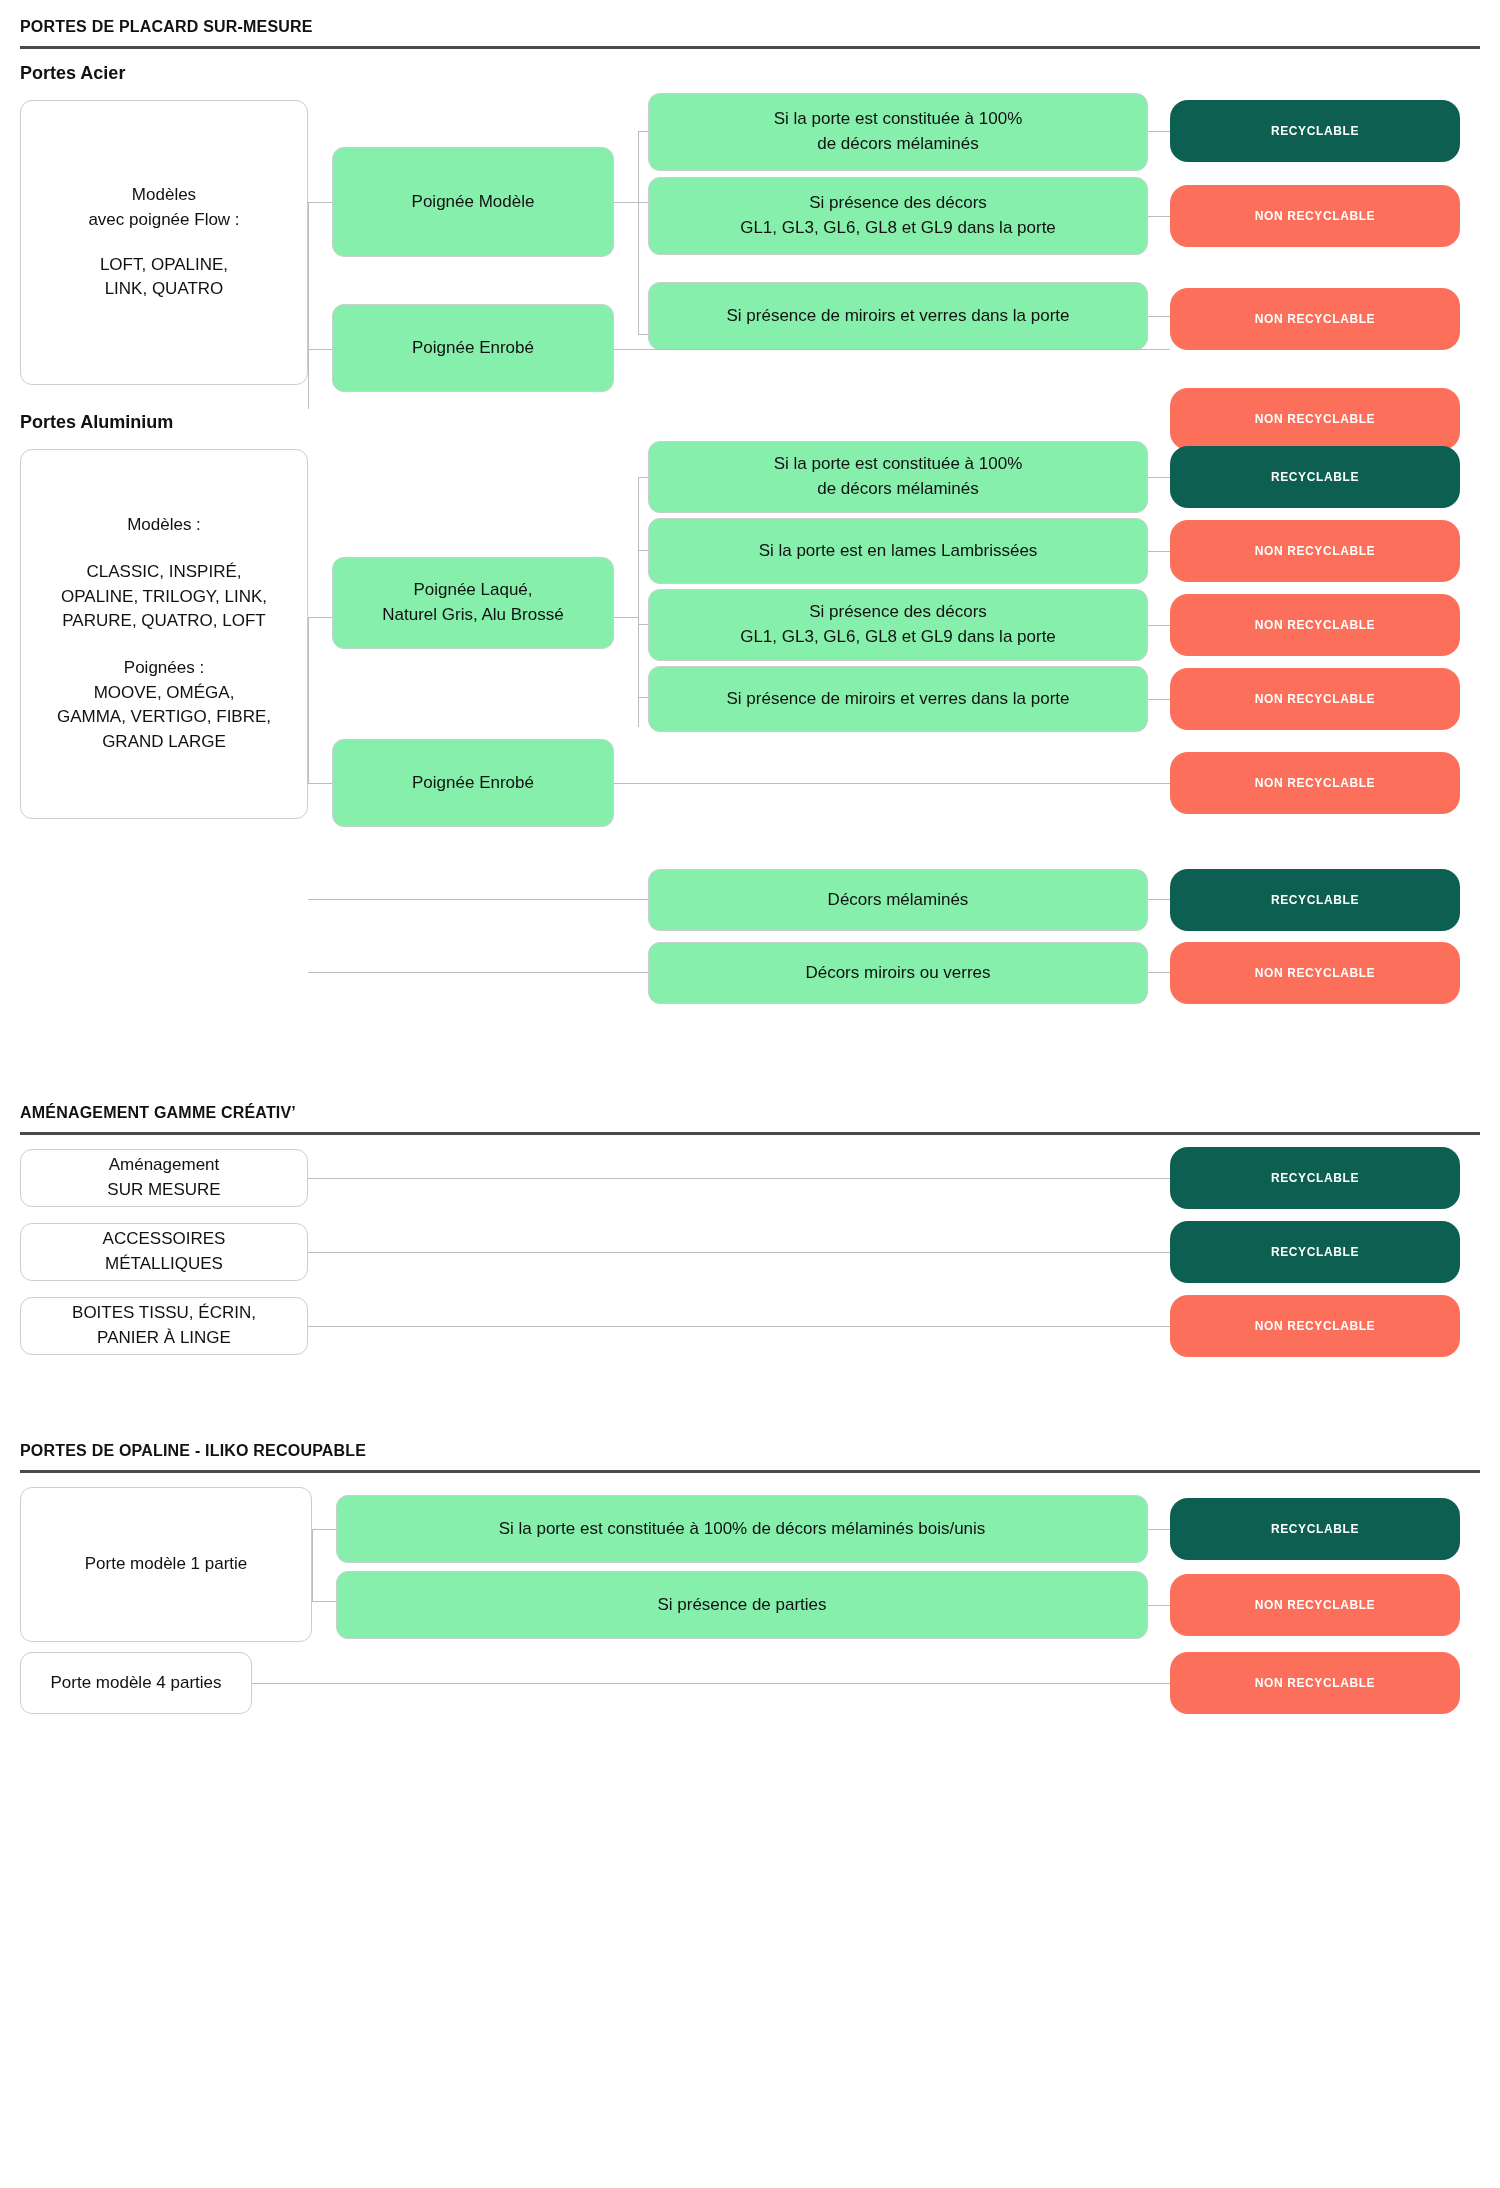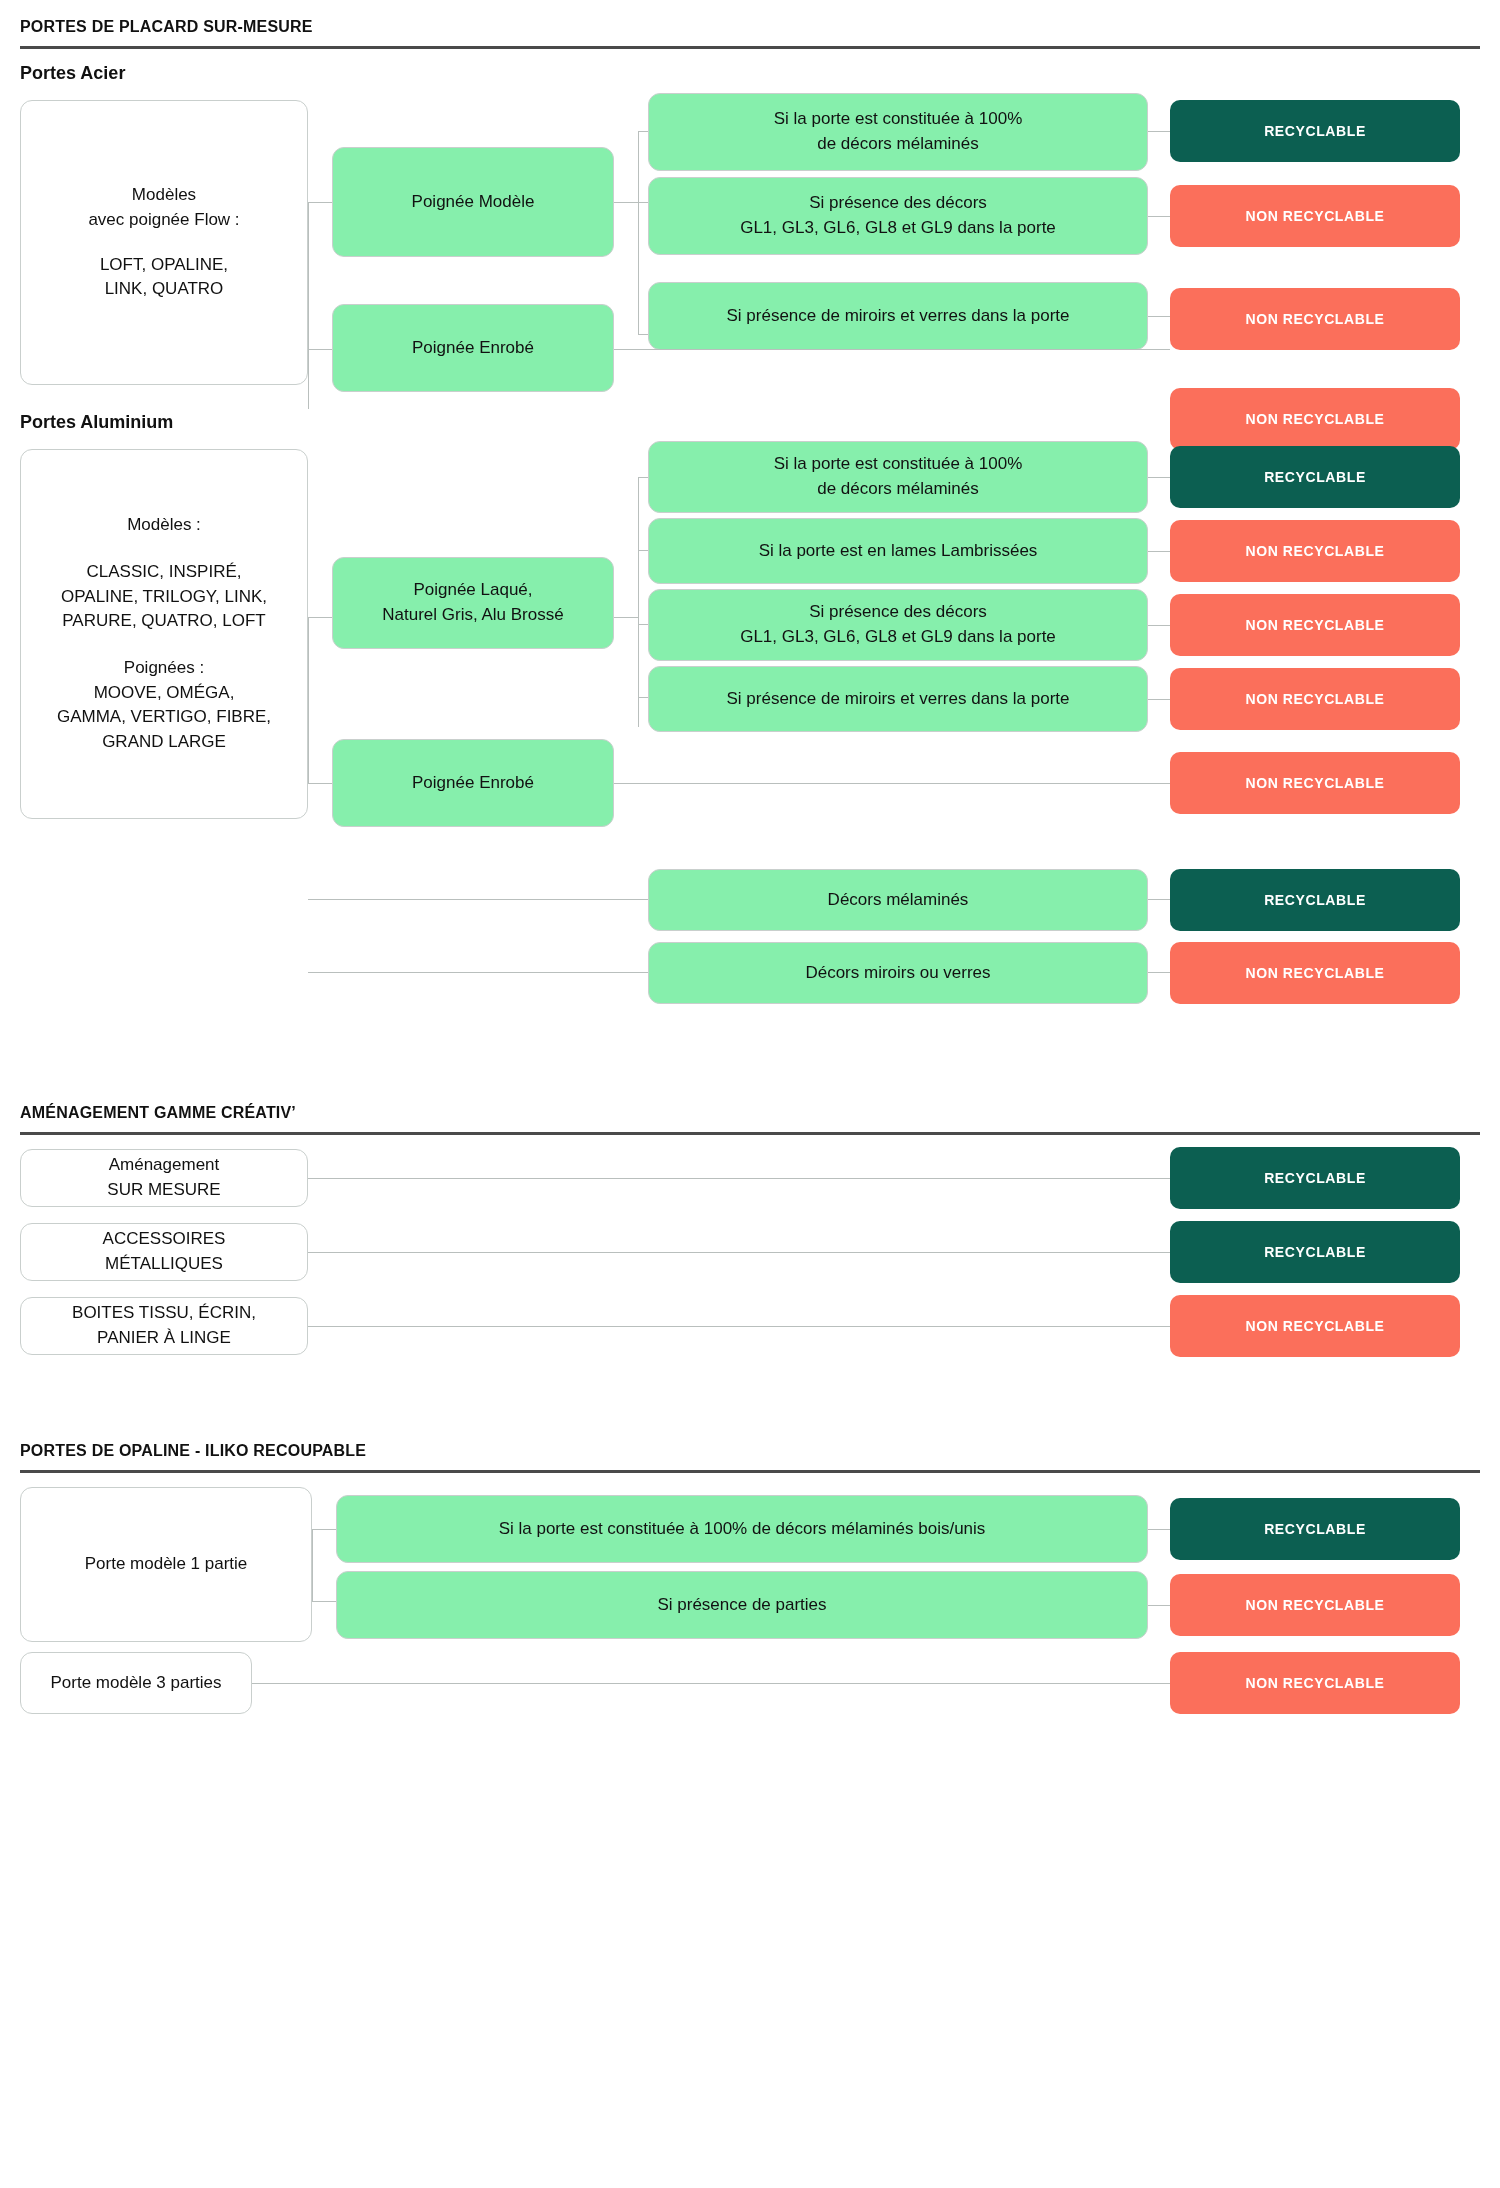--- a/index.html
+++ b/index.html
@@ -44,26 +44,26 @@
     font-size:17px;
     line-height:1.45;
     color:#111111;
     padding:10px 14px;
     background:#ffffff;
   }
   .box.tint{background:#86efac;}
 
   .badge{
     box-sizing:border-box;
-    border-radius:10px;
+    border-radius:18px;
     display:flex;
     align-items:center;
     justify-content:center;
     text-align:center;
-    font-size:14px;
+    font-size:12px;
     font-weight:bold;
     letter-spacing:.6px;
     color:#ffffff;
   }
   .badge.rec{background:#0c5f51;}
   .badge.non{background:#fb6f5b;}
 
   
   .conn{position:absolute;background:#b9bfbd;}
   .h{height:1px;}
@@ -250,18 +250,18 @@
 
     <div class="abs box tint" style="left:316px;top:8px;width:812px;height:68px;">Si la porte est constituée à 100% de décors mélaminés bois/unis</div>
     <div class="abs box tint" style="left:316px;top:84px;width:812px;height:68px;">Si présence de parties</div>
 
     <div class="abs conn h" style="left:1128px;top:42px;width:22px;"></div>
     <div class="abs conn h" style="left:1128px;top:118px;width:22px;"></div>
 
     <div class="abs badge rec" style="left:1150px;top:11px;width:290px;height:62px;">RECYCLABLE</div>
     <div class="abs badge non" style="left:1150px;top:87px;width:290px;height:62px;">NON RECYCLABLE</div>
 
-    <div class="abs box" style="left:0px;top:165px;width:232px;height:62px;">Porte modèle 3 parties</div>
+    <div class="abs box" style="left:0px;top:165px;width:232px;height:62px;">Porte modèle 4 parties</div>
     <div class="abs conn h" style="left:232px;top:196px;width:918px;"></div>
     <div class="abs badge non" style="left:1150px;top:165px;width:290px;height:62px;">NON RECYCLABLE</div>
   </div>
 
 </div>
 
 </body></html>

